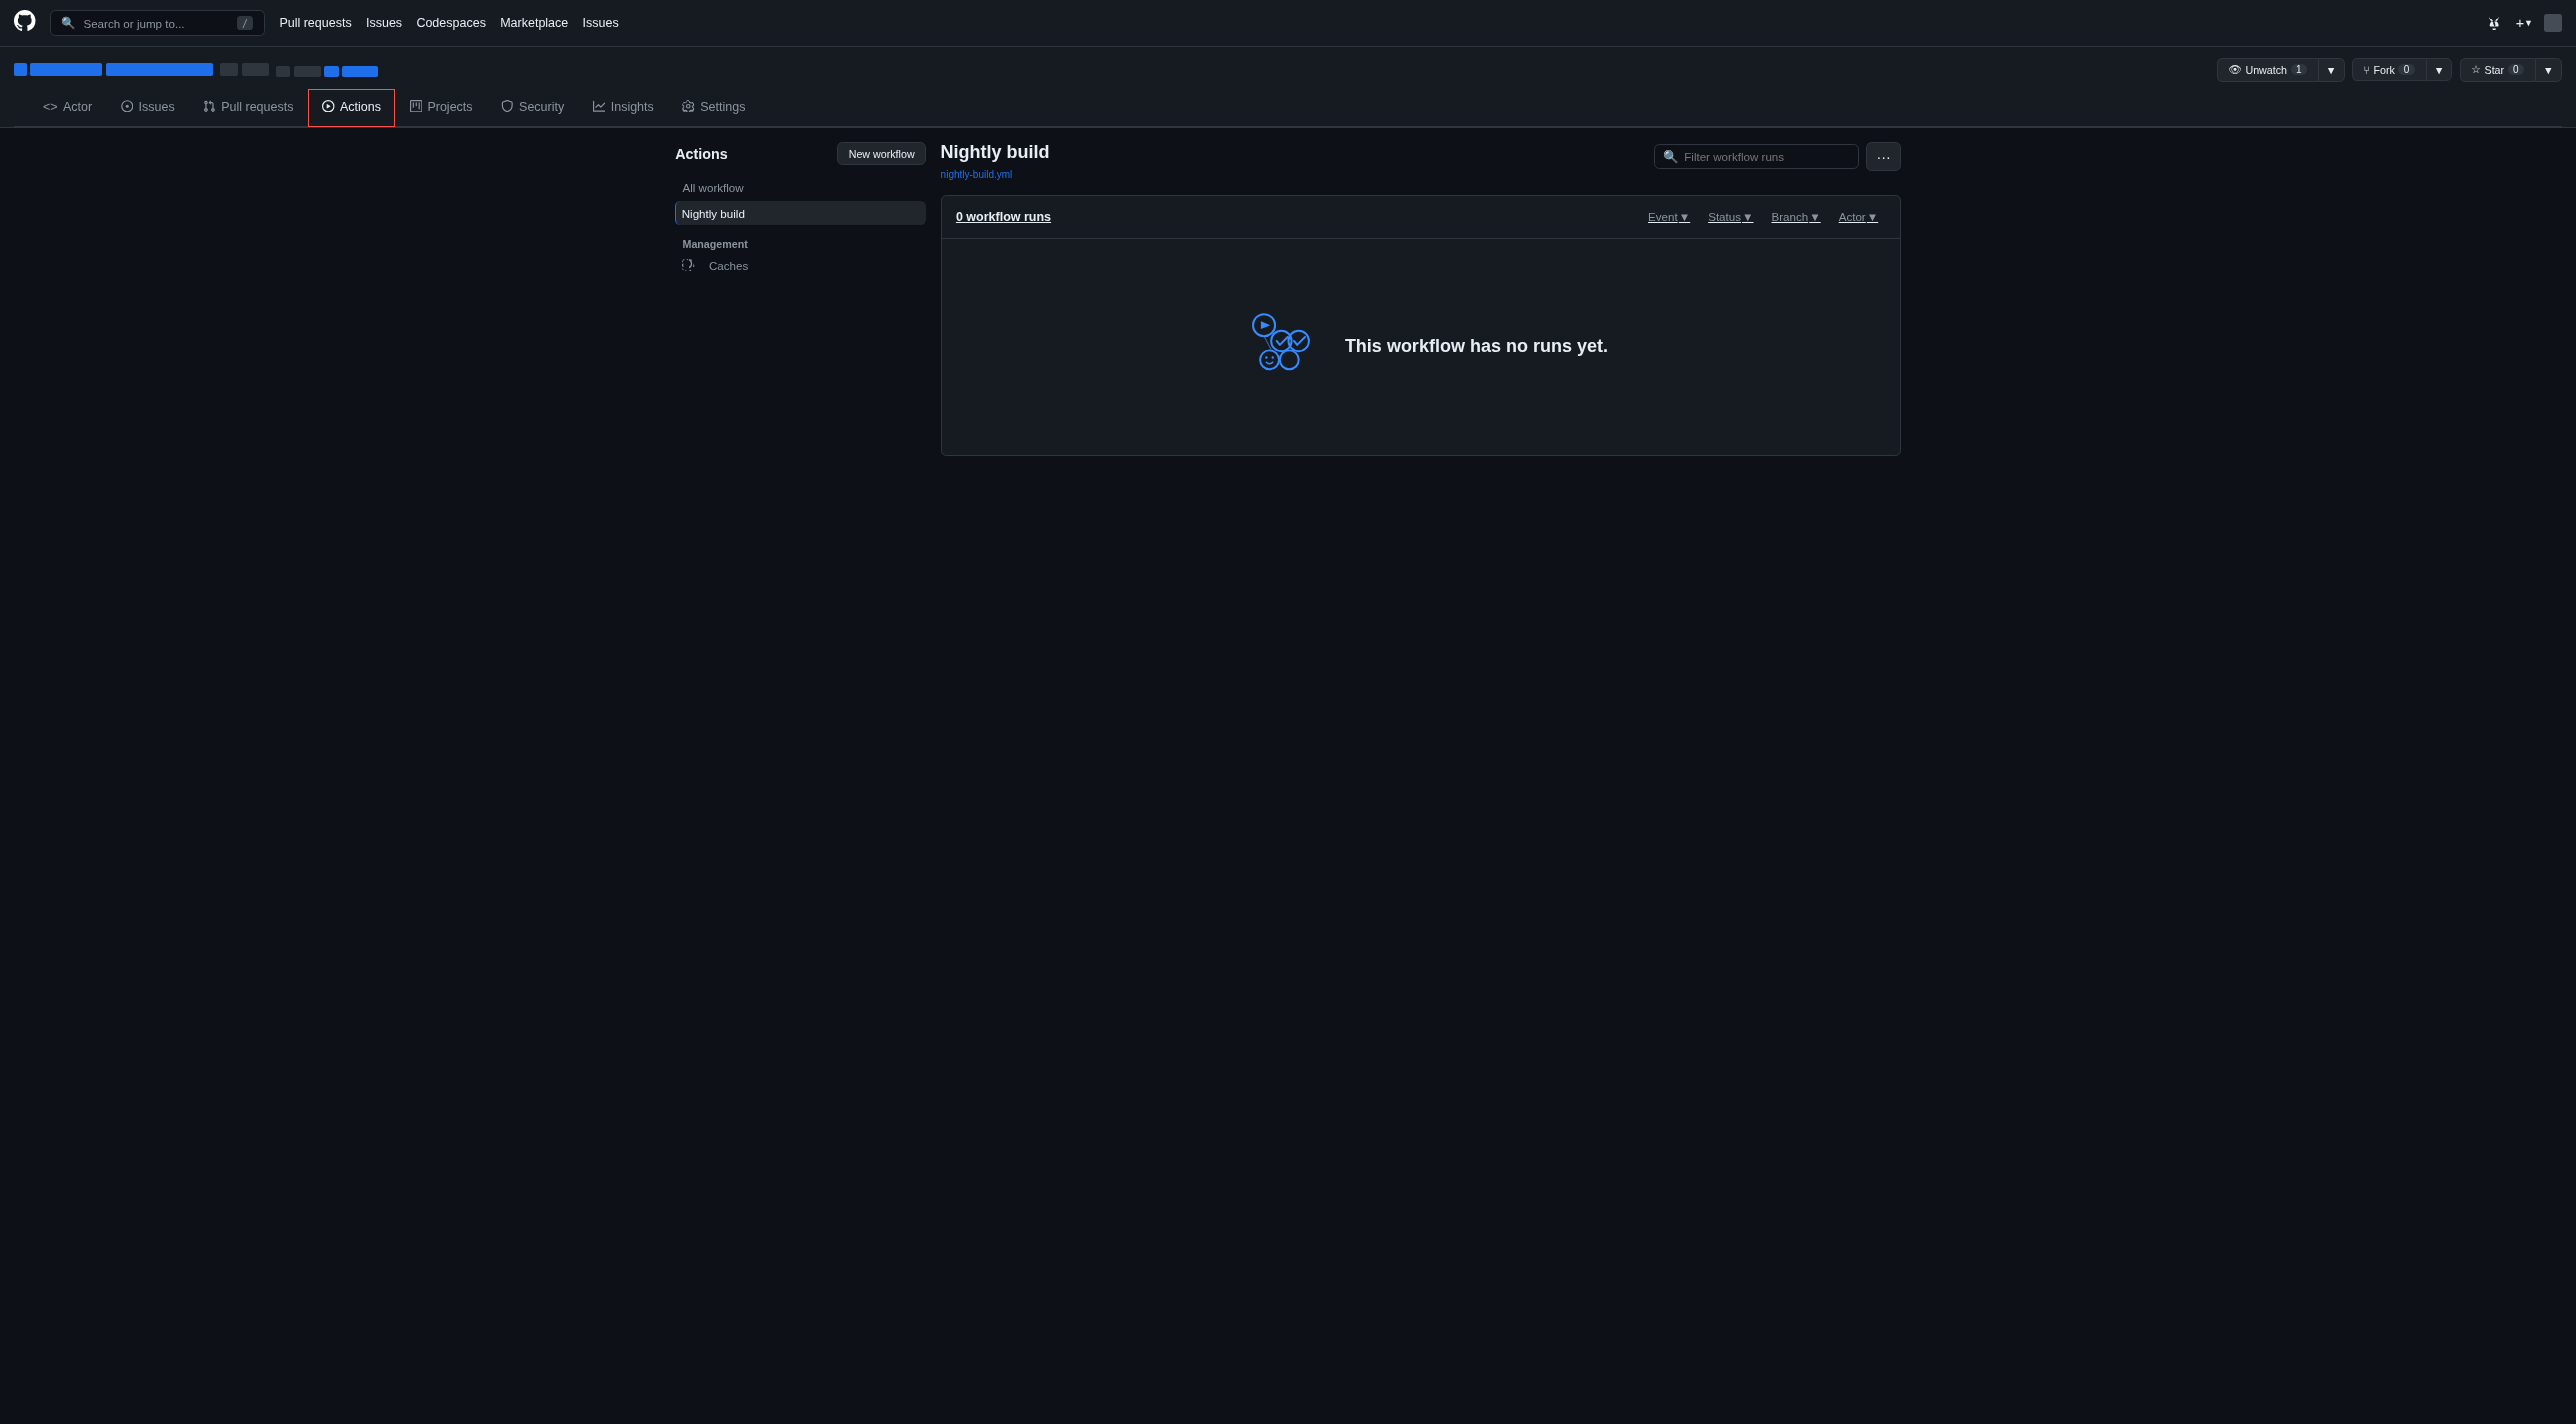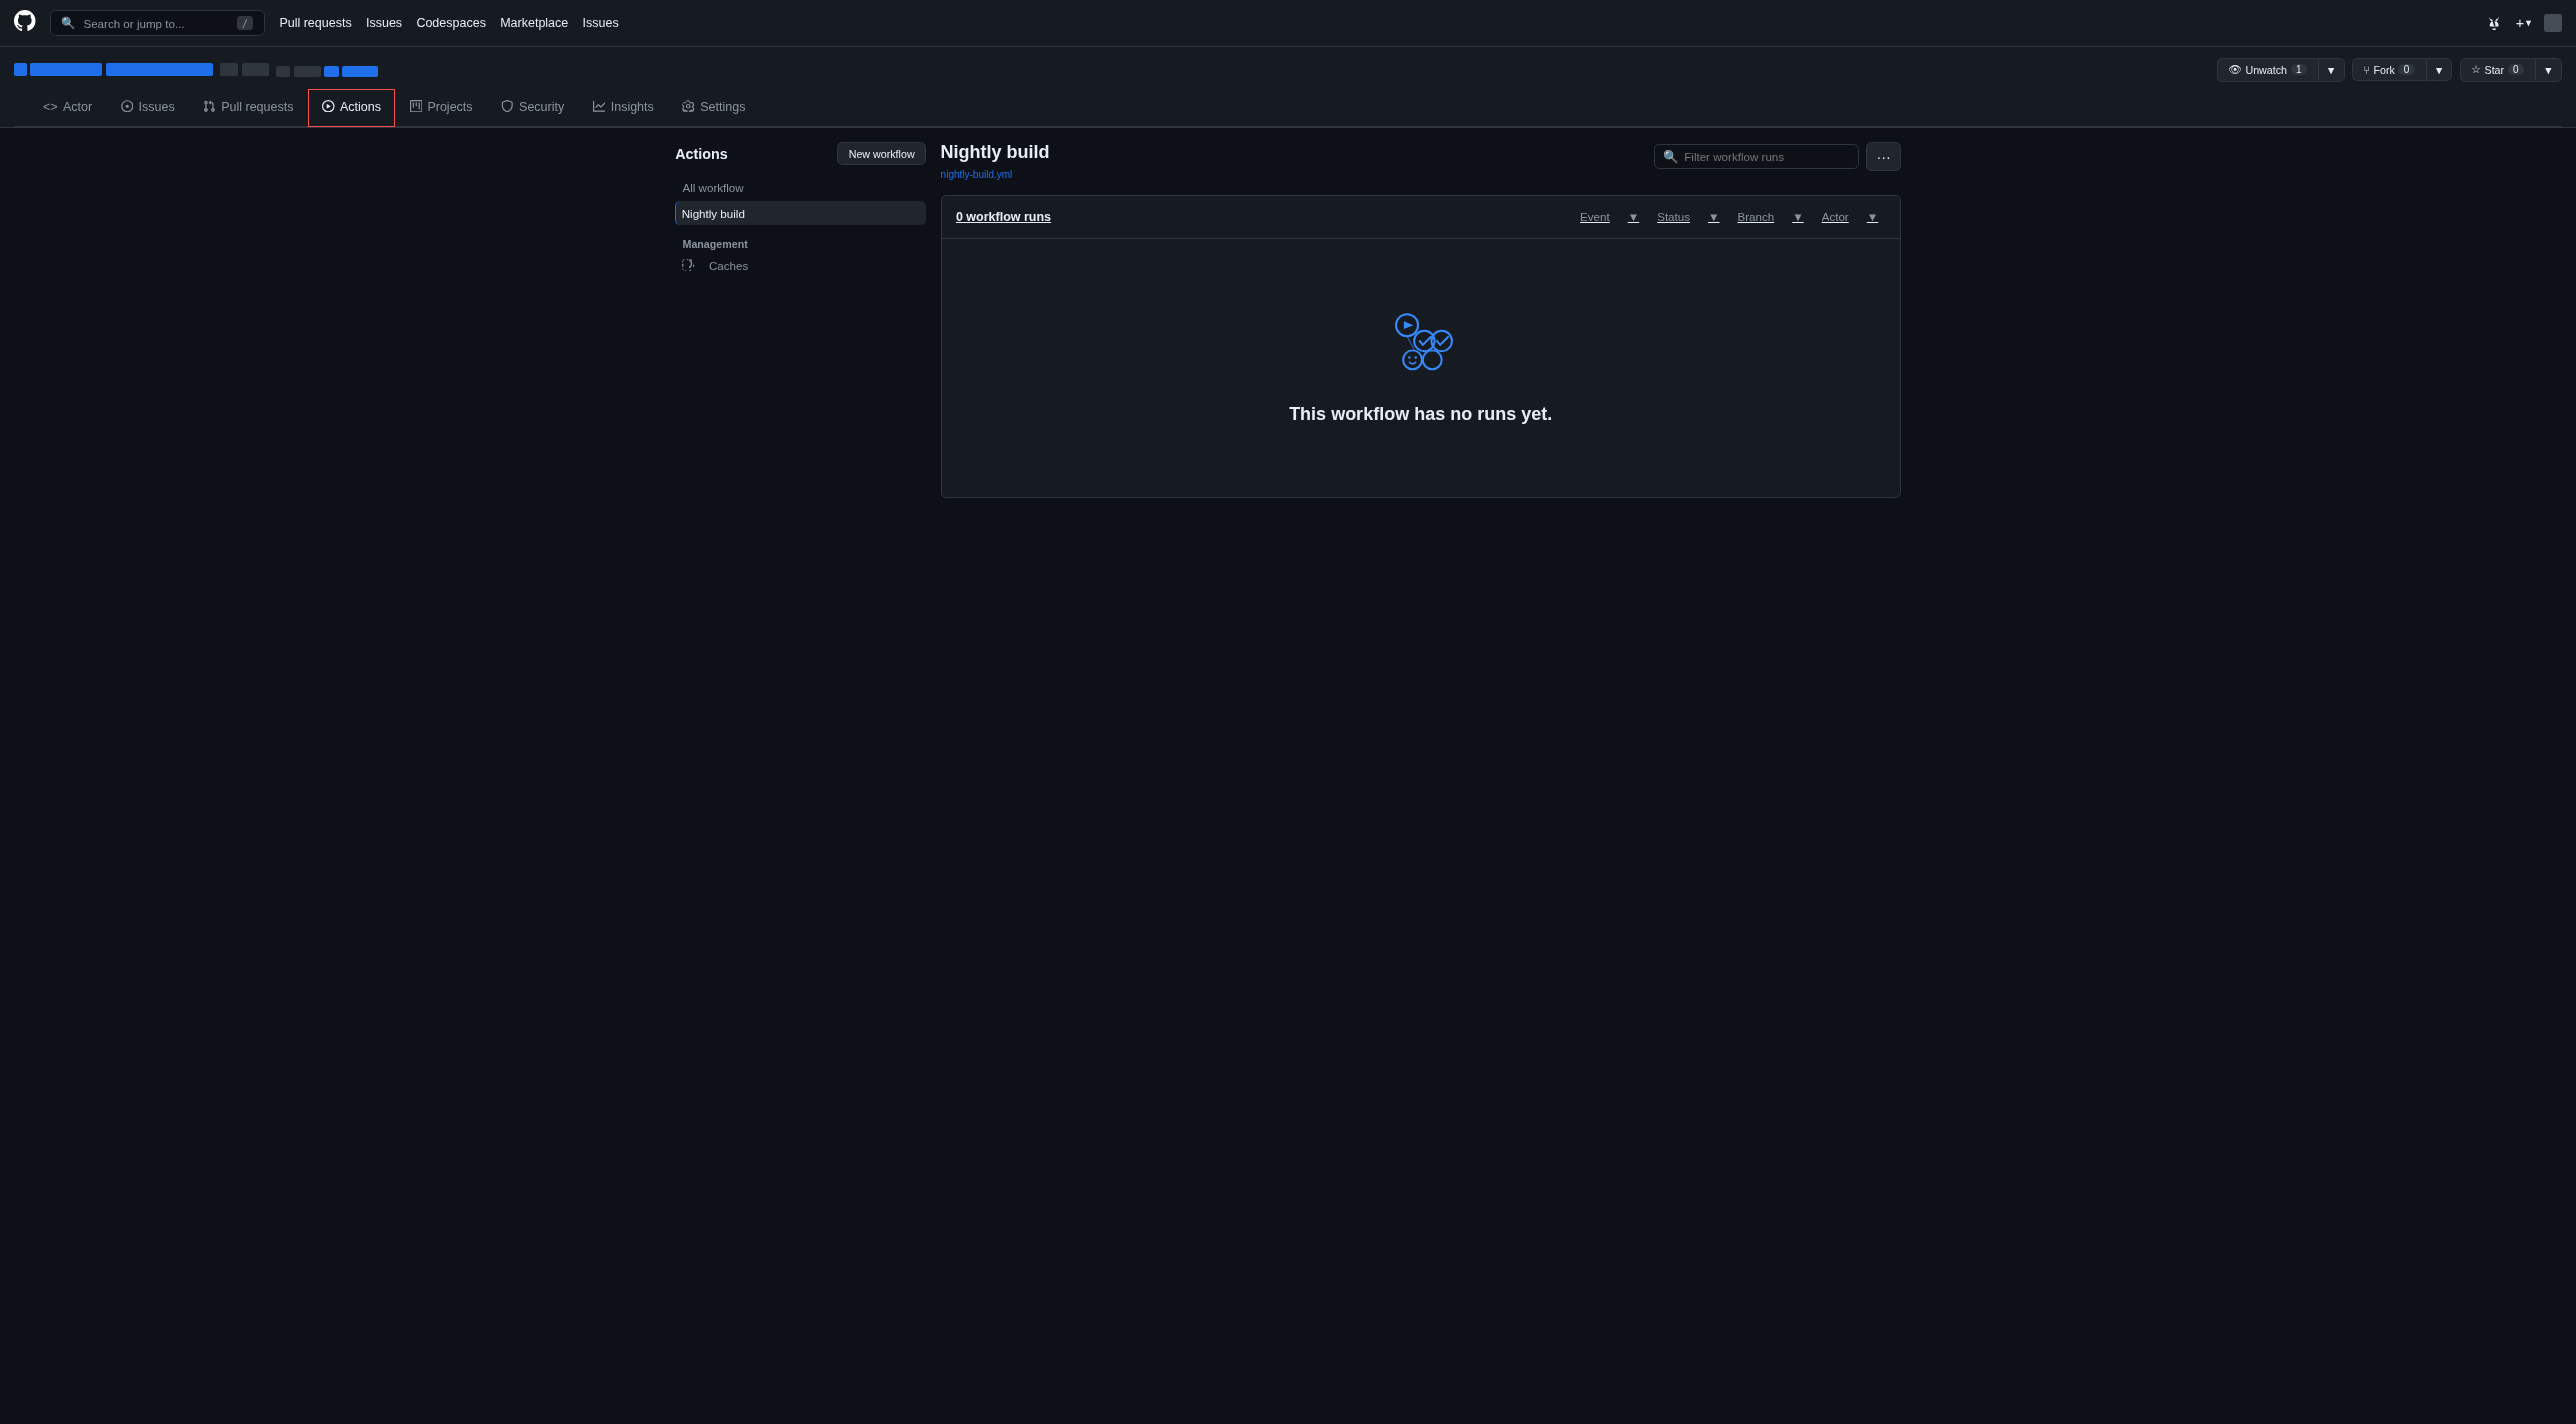--- a/index.html
+++ b/index.html
@@ -329,28 +329,28 @@
     }
     .filter-btn {
       background: transparent;
       border: none;
       color: #8b949e;
       font-size: 11.6px;
       cursor: pointer;
       padding: 3.6px 7.2px;
       display: flex;
       align-items: center;
-      gap: 18px;
+      gap: 1px;
       border-radius: 3.6px;
     }
 
     
     .empty-state {
       display: flex;
-      flex-direction: column;
+      flex-direction: row;
       align-items: center;
       justify-content: center;
       padding: 72px 18px;
       gap: 21.5px;
     }
     .empty-icon-group {
       position: relative;
       width: 90px;
       height: 72px;
     }

